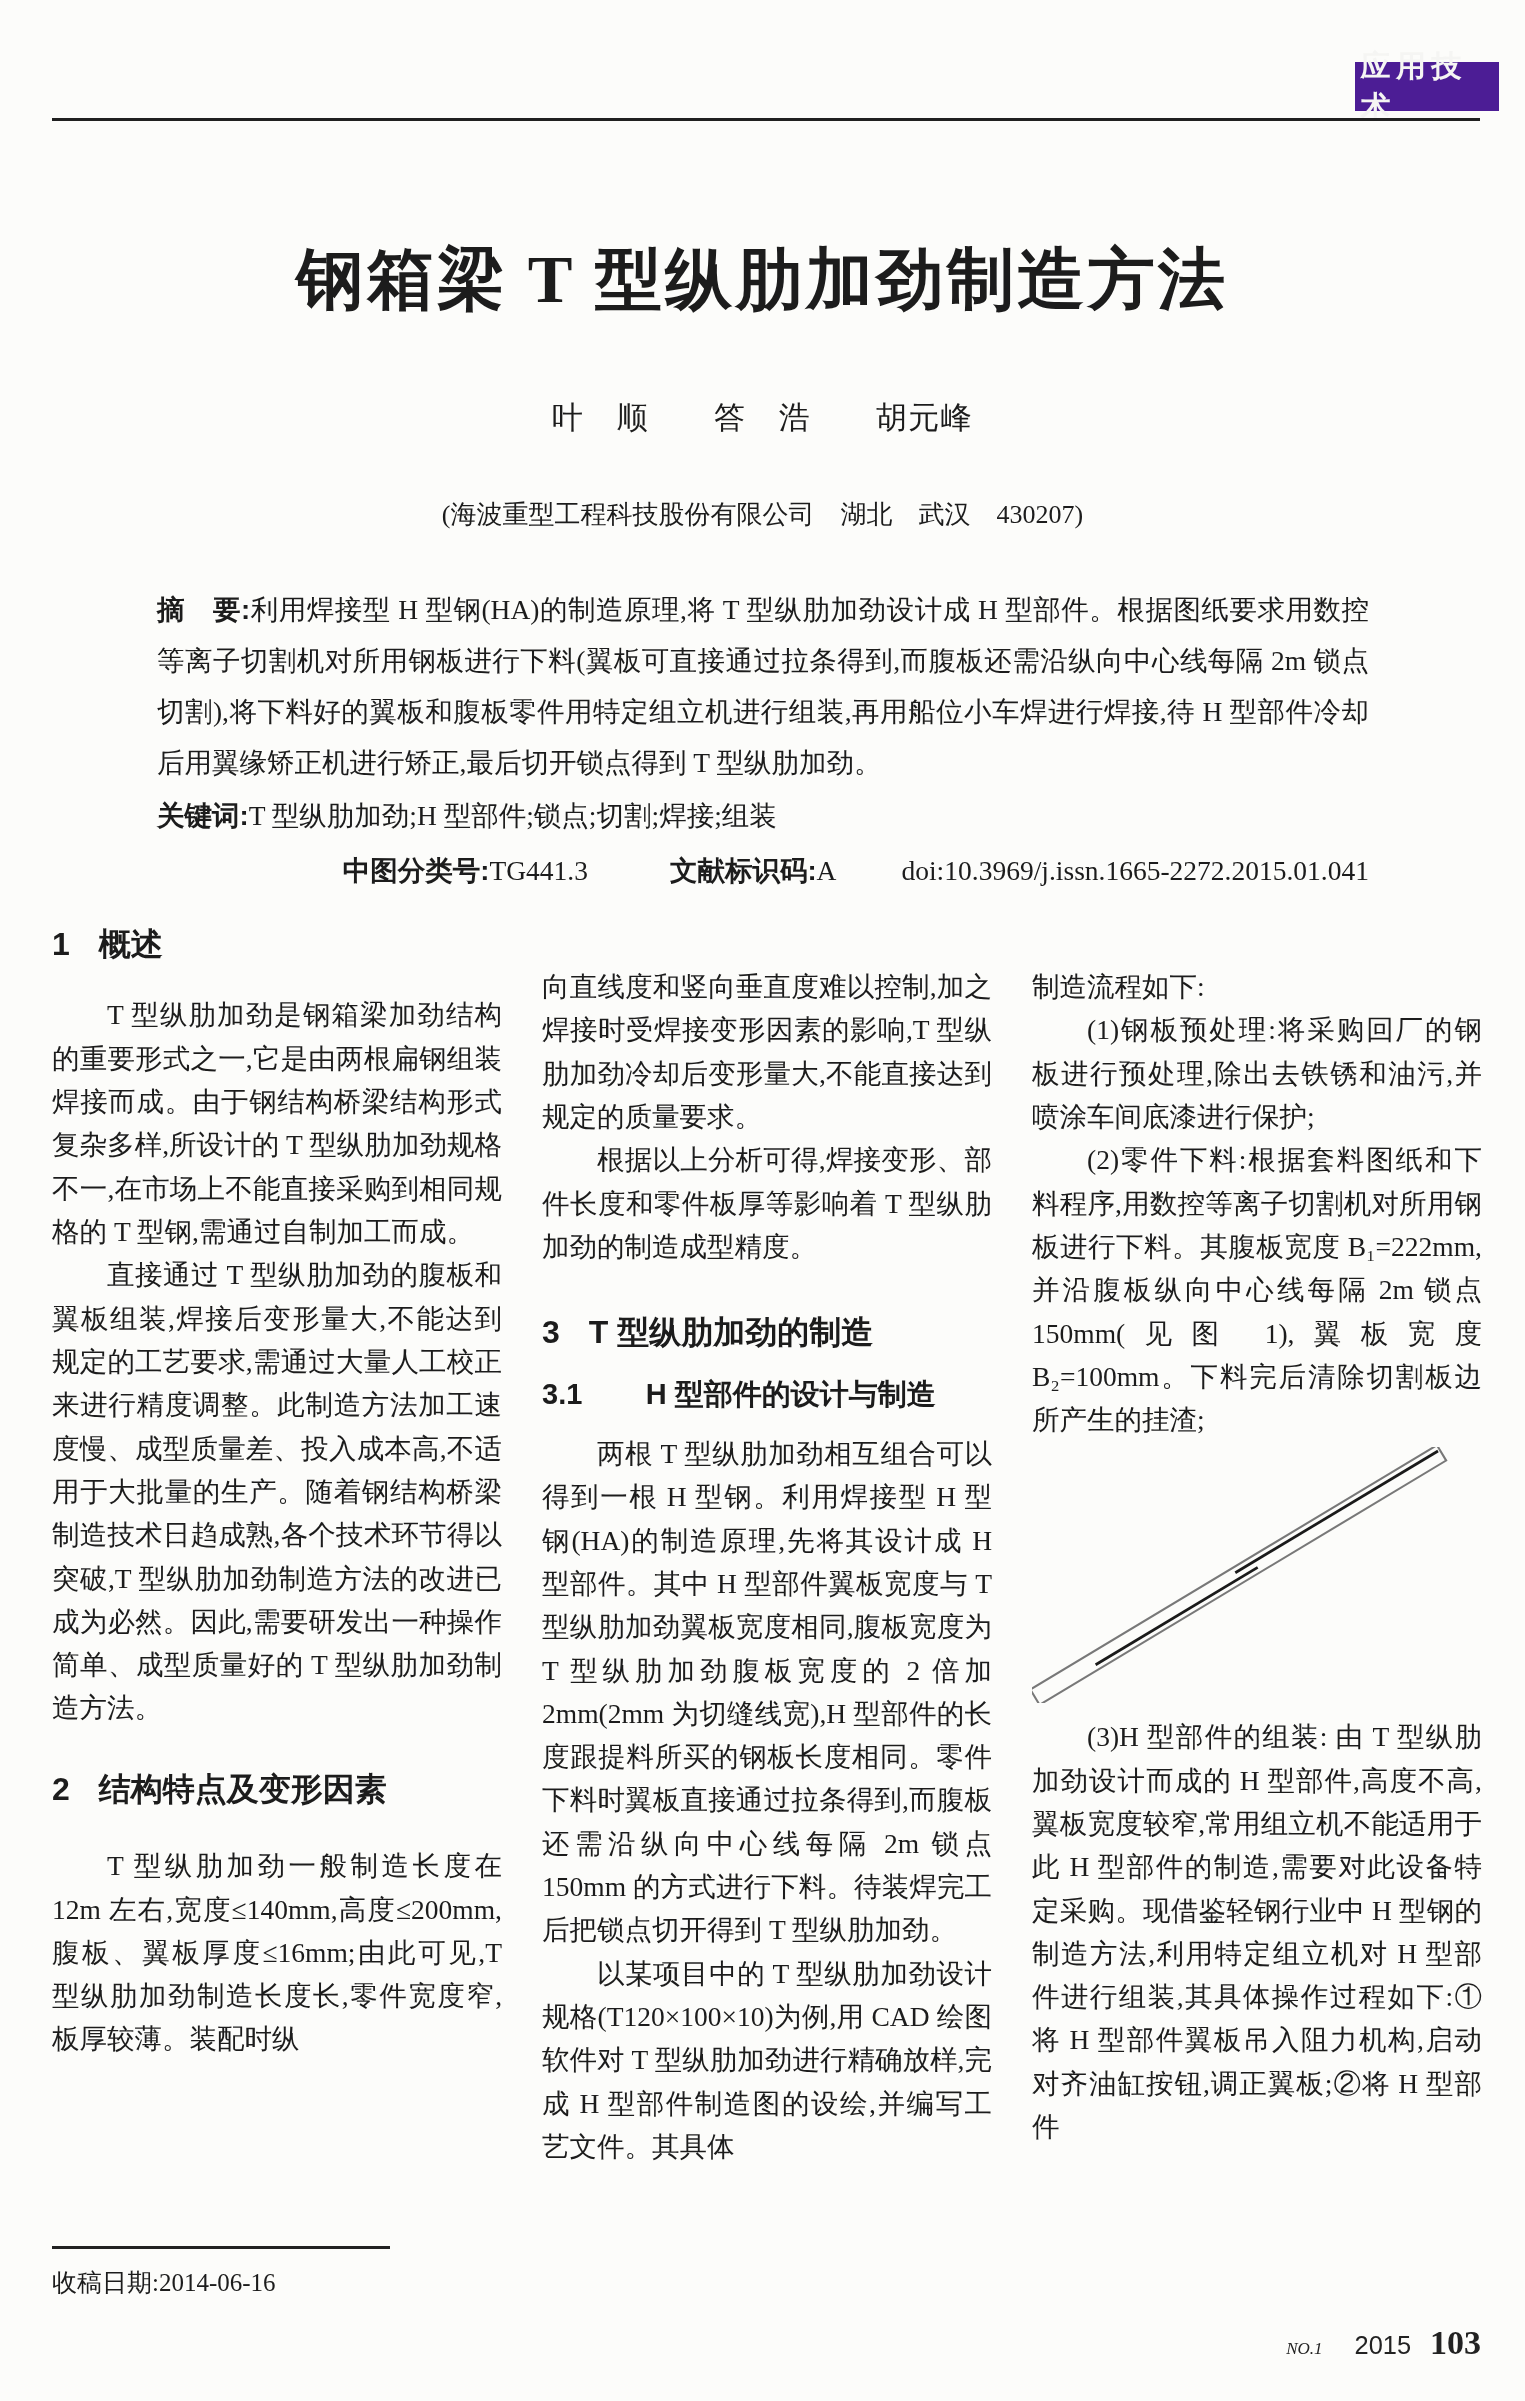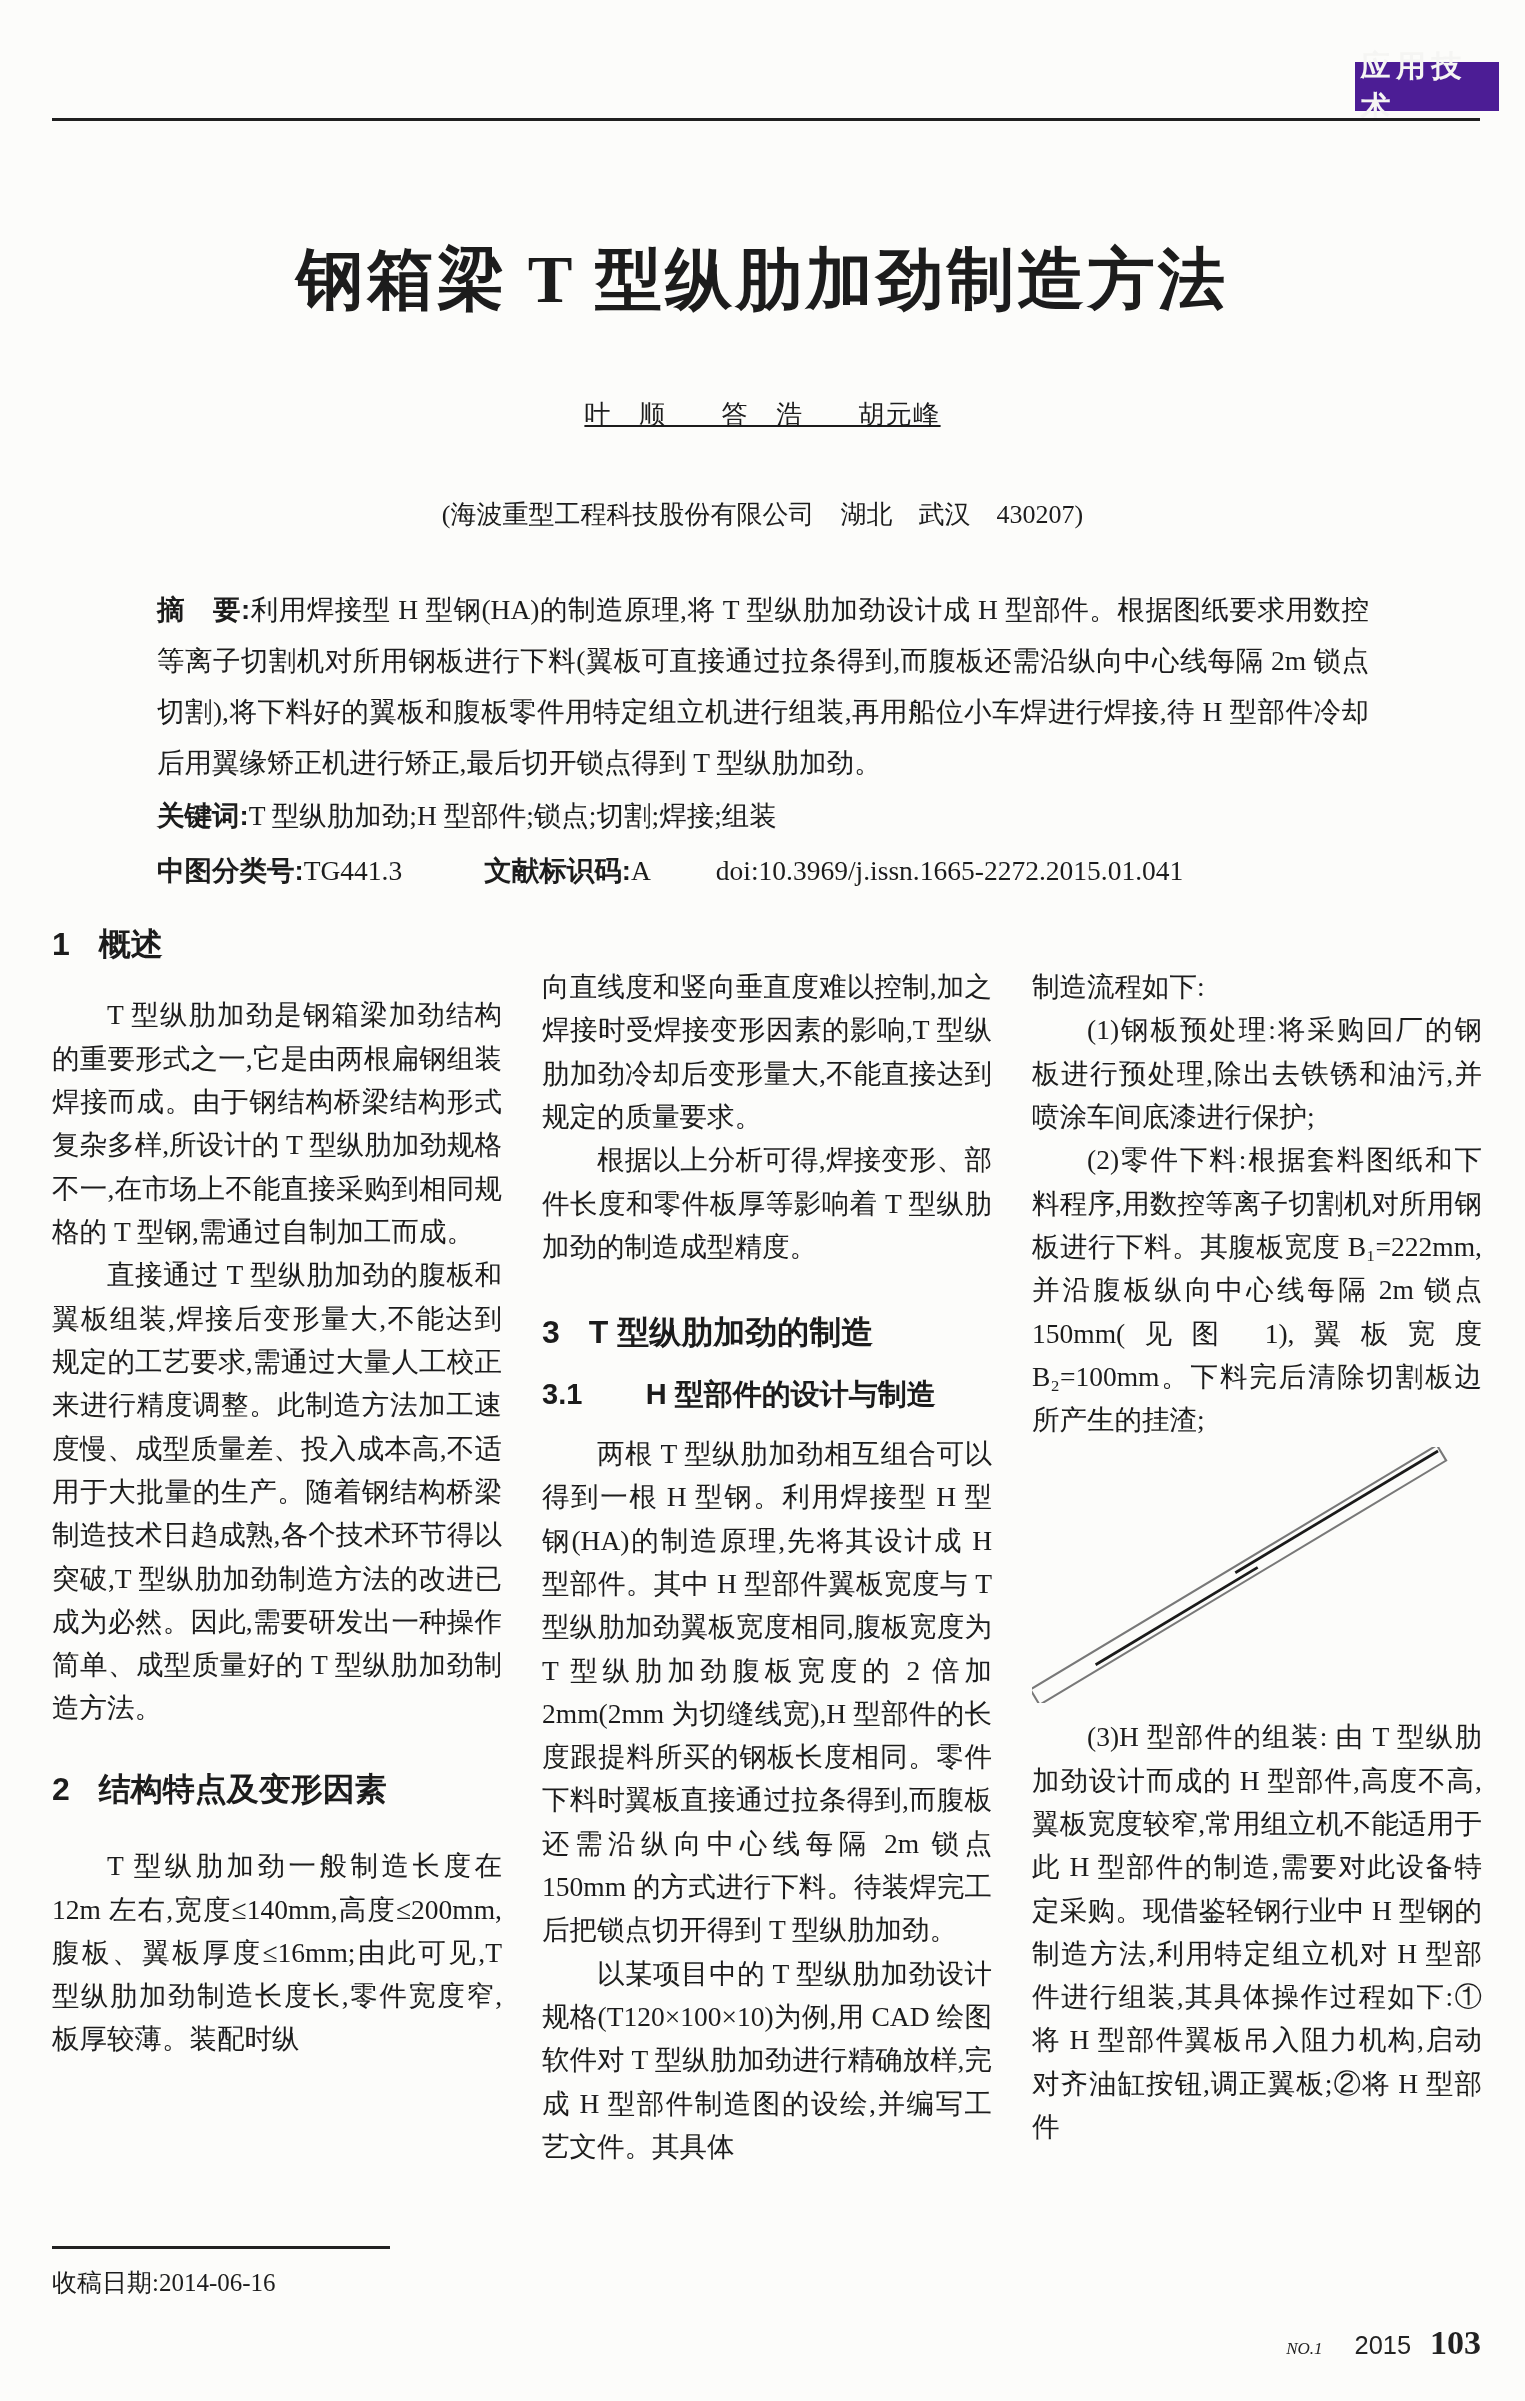--- a/index.html
+++ b/index.html
@@ -27,39 +27,39 @@
     background:#202020;
   }
   .paper-title{
     position:absolute;top:234px;left:0;width:100%;
     text-align:center;
     font-size:67px;font-weight:700;letter-spacing:3.4px;
     margin:0;
   }
   .authors{
     position:absolute;top:397px;left:0;width:100%;
-    text-align:center;font-size:26px;letter-spacing:1.4px;text-decoration:underline;
+    text-align:center;font-size:31px;letter-spacing:1.4px;
   }
   .affiliation{
     position:absolute;top:497px;left:0;width:100%;
     text-align:center;font-size:26px;
   }
   
   .abstract{
     position:absolute;top:585px;left:157px;width:1212px;
     font-size:27.5px;line-height:1.85;text-align:justify;
   }
   .abstract .lbl{
     font-family:"Liberation Sans","DejaVu Sans",sans-serif;
     font-weight:700;
   }
   .abstract p{margin:0;}
   .abstract .kw-line{margin-top:2.7px;text-align:left;}
   .meta-line{
-    margin-top:4.1px;display:flex;align-items:baseline;text-align:left;
+    margin-top:4.1px;display:flex;align-items:baseline;text-align:left;justify-content:flex-end;
   }
   .meta-line .pair{white-space:nowrap;}
   .meta-line .gap1{margin-right:82px;}
   .meta-line .gap2{margin-right:65px;}
   
   .main{
     position:absolute;top:921px;left:52px;width:1431px;height:1381px;
     display:flex;gap:40px;
     font-size:27.5px;line-height:1.575;
   }

